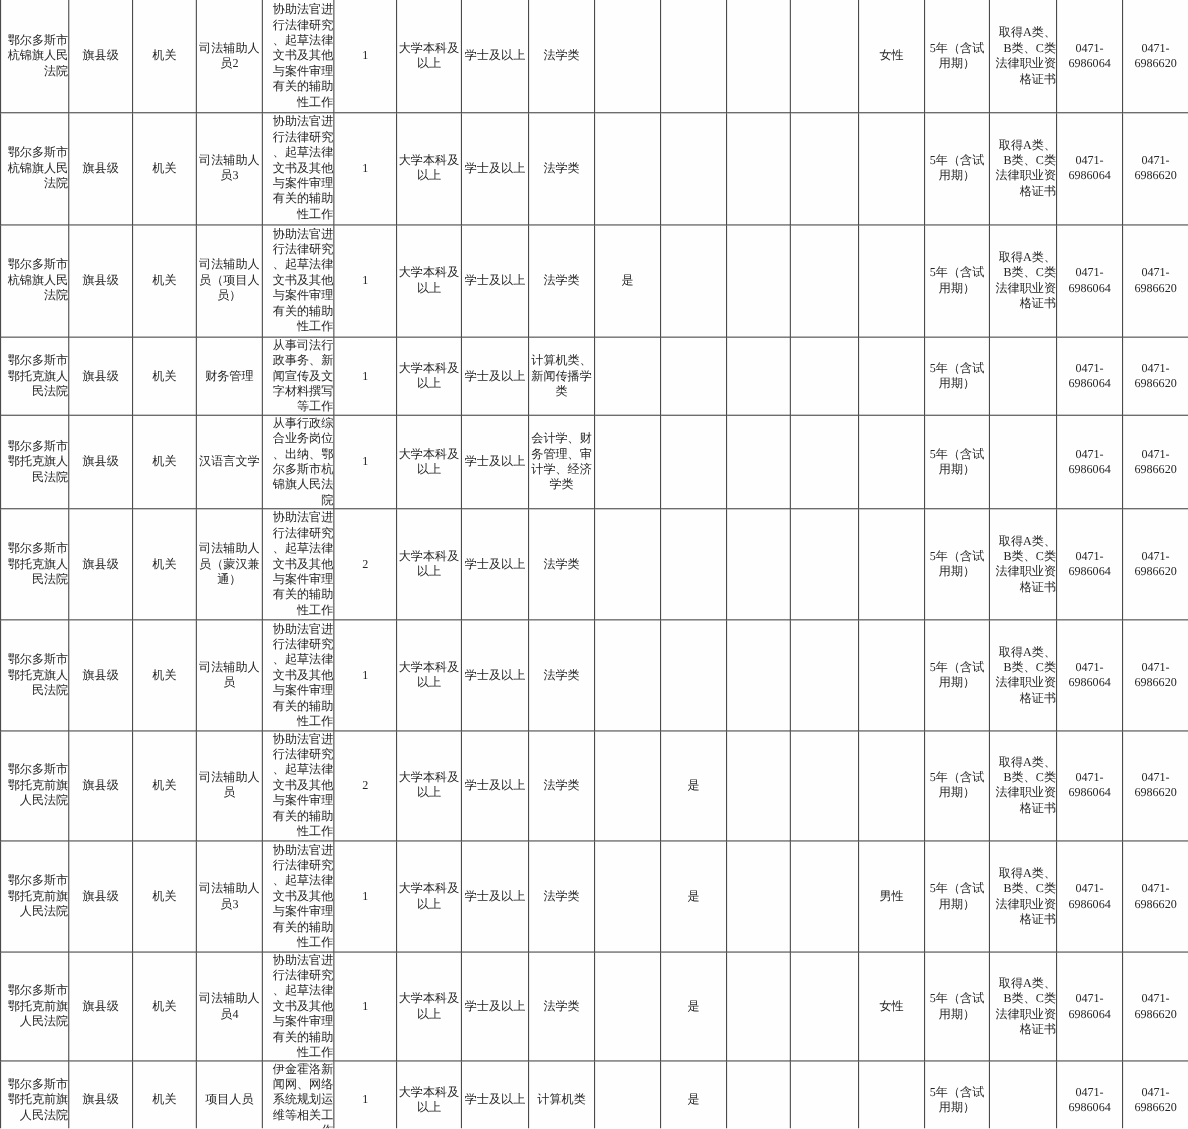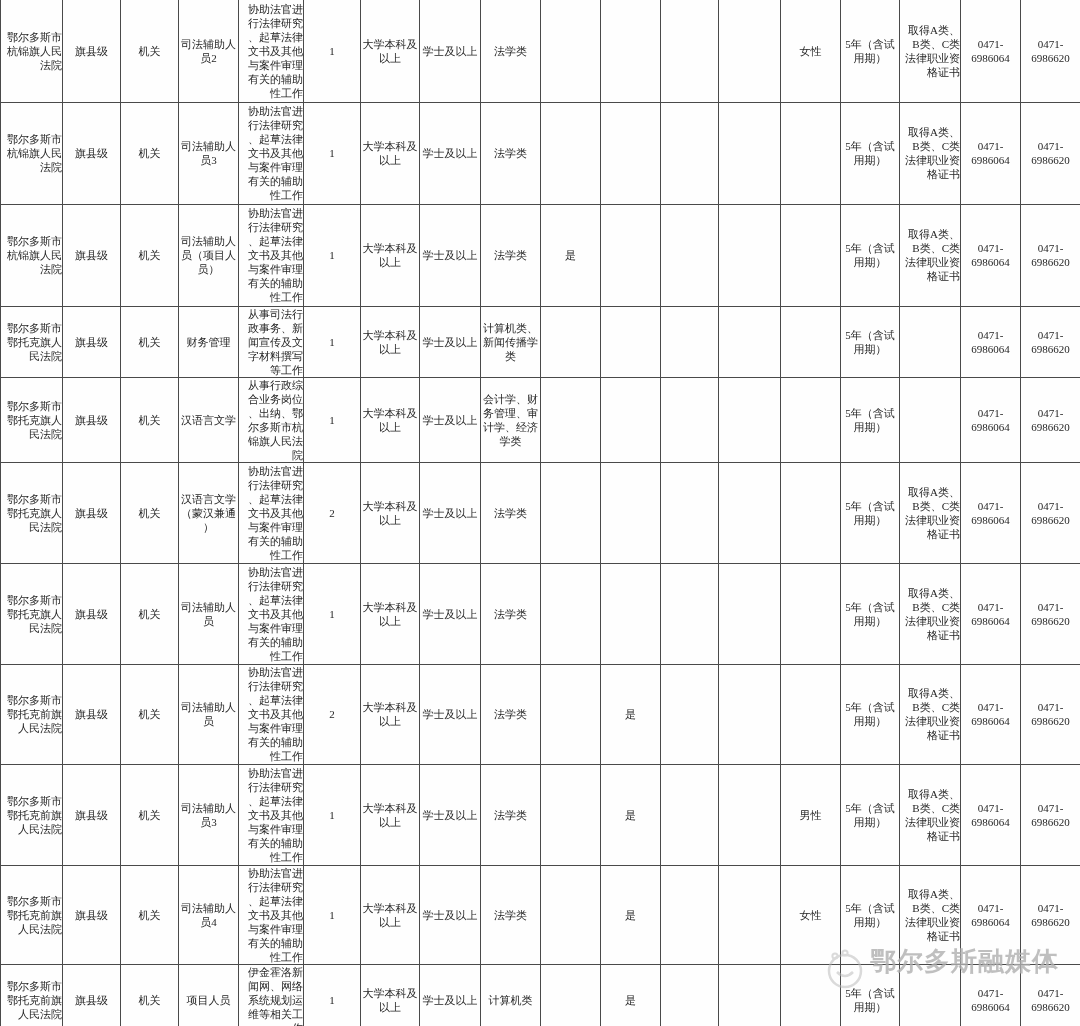--- a/index.html
+++ b/index.html
@@ -196,21 +196,21 @@
           <td class="L"></td>
           <td>0471-
 6986064</td>
           <td>0471-
 6986620</td>
         </tr>
         <tr style="height: 101px;">
           <td class="L">鄂尔多斯市鄂托克旗人民法院</td>
           <td>旗县级</td>
           <td>机关</td>
-          <td>汉语言文学（蒙汉兼通）</td>
+          <td>司法辅助人员（蒙汉兼通）</td>
           <td class="L">协助法官进行法律研究、起草法律文书及其他与案件审理有关的辅助性工作</td>
           <td>2</td>
           <td>大学本科及以上</td>
           <td>学士及以上</td>
           <td>法学类</td>
           <td></td>
           <td></td>
           <td></td>
           <td></td>
           <td></td>
@@ -327,24 +327,15 @@
           <td>5年（含试用期）</td>
           <td class="L"></td>
           <td>0471-
 6986064</td>
           <td>0471-
 6986620</td>
         </tr>
       </tbody>
   </table>
 
-  <div class="wm-faint">
-    <svg width="42" height="42" viewBox="0 0 42 42" fill="none">
-      <circle cx="21" cy="23" r="16" stroke="#b8b8b8" stroke-width="2.5"></circle>
-      <circle cx="11" cy="8" r="2.6" stroke="#b8b8b8" stroke-width="2"></circle>
-      <circle cx="21" cy="5" r="2.6" stroke="#b8b8b8" stroke-width="2"></circle>
-      <path d="M13 24 Q21 32 29 24" stroke="#b8b8b8" stroke-width="2.5" fill="none"></path>
-    </svg>
-    <span>鄂尔多斯融媒体</span>
-  </div>
 
 
 </div>
 
 </body></html>

